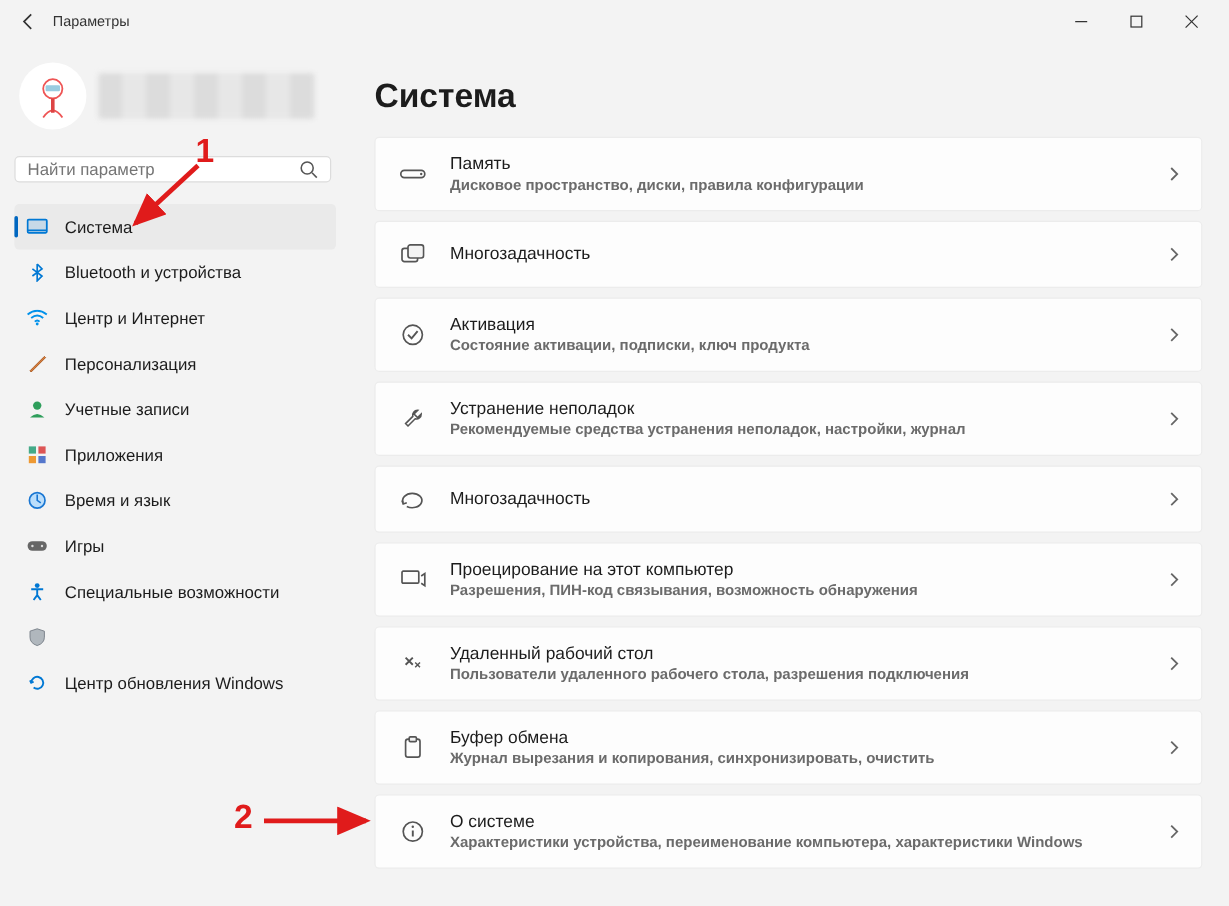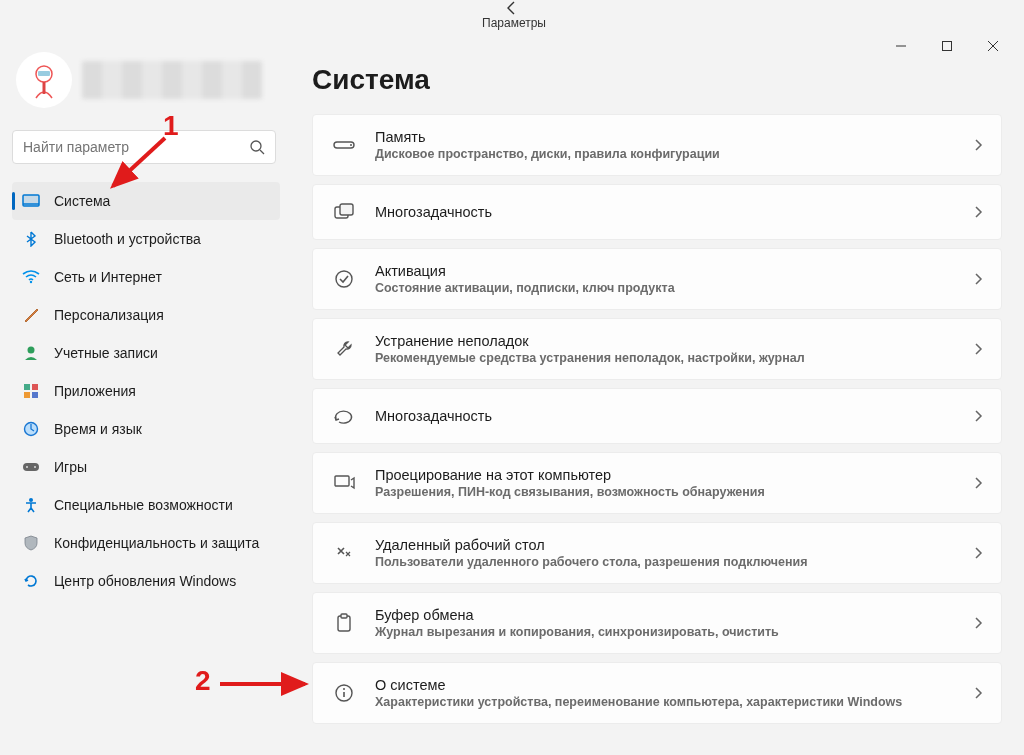--- a/index.html
+++ b/index.html
@@ -12,21 +12,20 @@
     position: relative;
     color: #1c1c1c;
   }
   
   .titlebar {
     height: 36px;
     display: flex;
     align-items: center;
     padding: 0 8px;
     background: #f3f3f3;
-    flex-direction: column;
   }
   .back-btn {
     width: 32px; height: 32px;
     display:flex; align-items:center; justify-content:center;
     color:#333;
     border-radius:4px;
   }
   .titlebar .app-title { font-size: 12px; color:#333; margin-left:4px;}
   .win-controls { margin-left:auto; display:flex; }
   .win-btn { width:46px; height:32px; display:flex; align-items:center; justify-content:center; color:#555;}
@@ -57,21 +56,21 @@
     width: 180px; height: 38px;
     background: repeating-linear-gradient(90deg,#dcdcdc,#dcdcdc 20px,#e7e7e7 20px,#e7e7e7 40px);
     filter: blur(2px);
     border-radius:2px;
   }
   .search-box {
     display:flex; align-items:center;
     background:#fff;
     border:1px solid #dcdcdc;
     border-radius:4px;
-    height:34px;
+    height:22px;
     padding:0 10px;
     margin: 4px 4px 18px 0;
   }
   .search-box input {
     flex:1; border:none; outline:none; font-size:14px; color:#555; background:transparent;
   }
   .nav { list-style:none; }
   .nav li {
     display:flex; align-items:center;
     height:38px;
@@ -195,21 +194,21 @@
           </span>
         <span>Bluetooth и устройства</span>
       </li>
       <li>
         <span class="ico">
             <svg width="18" height="14" viewBox="0 0 18 14">
               <path d="M1 4 Q9 -2 17 4 M4 7 Q9 3 14 7 M7 10 Q9 8 11 10" stroke="#0091ea" stroke-width="1.6" fill="none"></path>
               <circle cx="9" cy="12" r="1.2" fill="#0091ea"></circle>
             </svg>
           </span>
-        <span>Сеть и Интернет</span>
+        <span>Центр и Интернет</span>
       </li>
       <li>
         <span class="ico">
             <svg width="18" height="18" viewBox="0 0 18 18">
               <path d="M3 15 L6 12 L15 3 L16 4 L7 13 L4 16 Z" fill="#d97e3e" stroke="#a85a20" stroke-width="0.8"></path>
             </svg>
           </span>
         <span>Персонализация</span>
       </li>
       <li>
@@ -259,21 +258,20 @@
             </svg>
           </span>
         <span>Специальные возможности</span>
       </li>
       <li>
         <span class="ico">
             <svg width="14" height="16" viewBox="0 0 14 16">
               <path d="M7 1 L13 3 V8 Q13 13 7 15 Q1 13 1 8 V3 Z" fill="#b0b7bd" stroke="#7a828a" stroke-width="0.8"></path>
             </svg>
           </span>
-        <span>Конфиденциальность и защита</span>
       </li>
       <li>
         <span class="ico">
             <svg width="16" height="16" viewBox="0 0 16 16">
               <path d="M3 8 A5 5 0 1 1 5 12" stroke="#0078d4" stroke-width="1.6" fill="none"></path>
               <path d="M2 6 L3 8 L5 7" stroke="#0078d4" stroke-width="1.6" fill="none"></path>
             </svg>
           </span>
         <span>Центр обновления Windows</span>
       </li>

